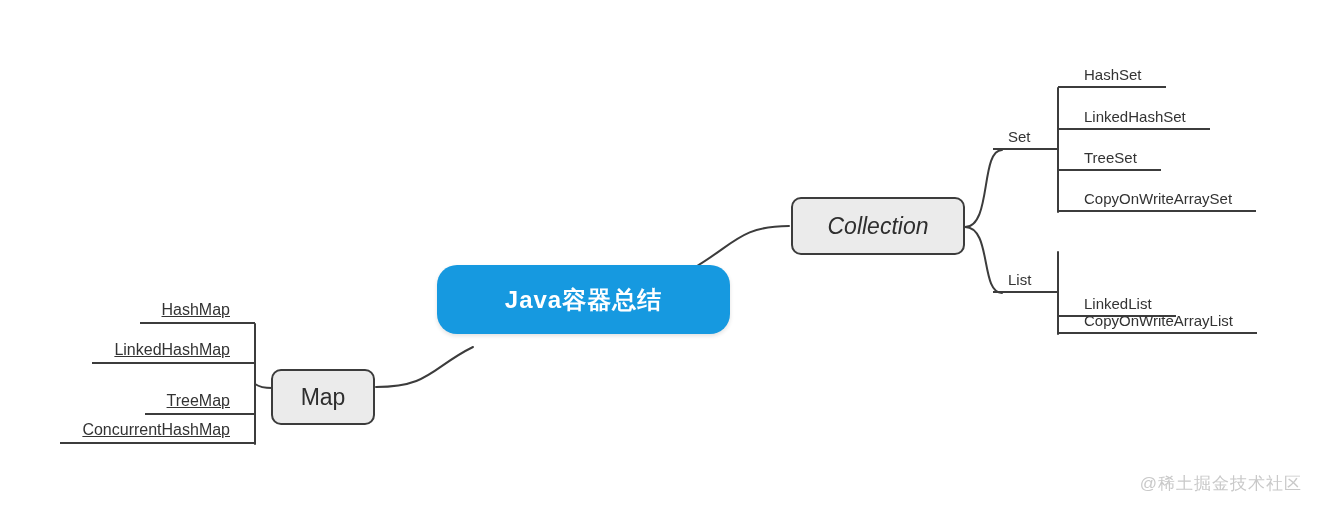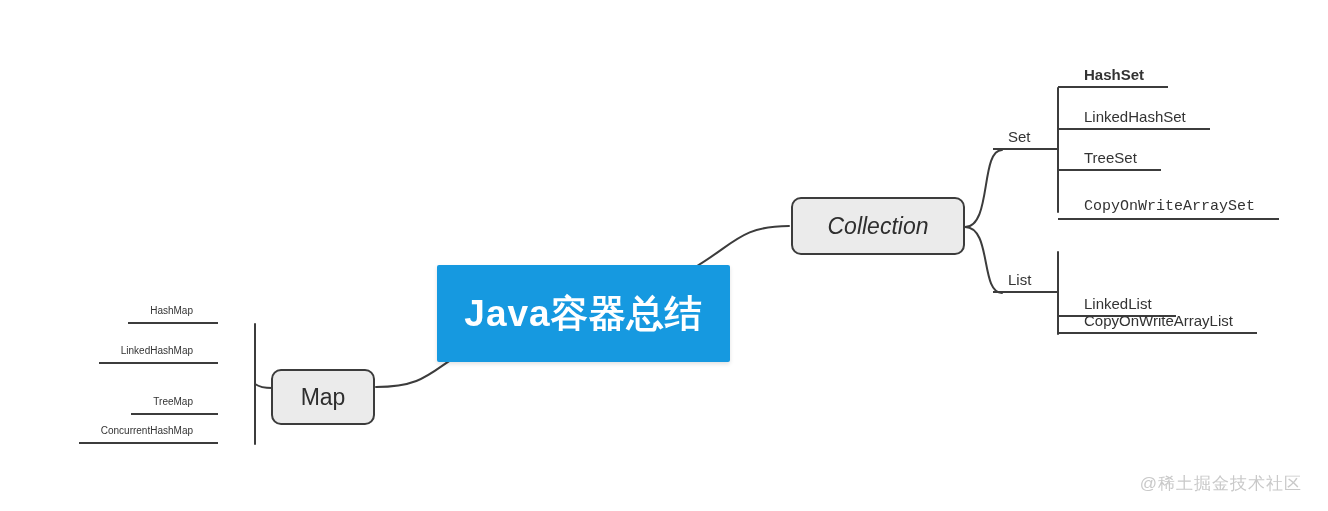--- a/index.html
+++ b/index.html
@@ -11,24 +11,24 @@
   }
   html,body{margin:0;padding:0;background:#ffffff;}
   .canvas{
     position:relative;width:1328px;height:511px;background:#ffffff;overflow:hidden;
     font-family:"Liberation Sans","DejaVu Sans",sans-serif;
   }
   .connectors{position:absolute;left:0;top:0;width:1328px;height:511px;pointer-events:none;}
   .connectors path{fill:none;stroke:var(--line);stroke-width:2;stroke-linecap:round;}
 
   .root-topic{
-    position:absolute;left:437px;top:265px;width:293px;height:97px;
-    background:var(--root-bg);border-radius:2px;
+    position:absolute;left:437px;top:265px;width:293px;height:69px;
+    background:var(--root-bg);border-radius:20px;
     display:flex;align-items:center;justify-content:center;
-    color:#ffffff;font-size:37px;font-weight:700;letter-spacing:1px;
+    color:#ffffff;font-size:24px;font-weight:700;letter-spacing:1px;
     box-shadow:0 2px 4px rgba(0,0,0,0.12);cursor:pointer;
   }
   .box-topic{
     position:absolute;background:var(--node-bg);
     border:2px solid var(--line);border-radius:10px;
     display:flex;align-items:center;justify-content:center;
     color:#2e2e2e;font-size:23px;cursor:pointer;box-sizing:border-box;
   }
   .box-topic.collection{left:791px;top:197px;width:174px;height:58px;font-style:italic;}
   .box-topic.map{left:271px;top:361px;width:104px;height:56px;margin-top:8px;}
@@ -39,24 +39,24 @@
     display:flex;align-items:center;padding-left:15px;
     font-size:15px;color:var(--text);cursor:pointer;
   }
   .leaf-r{
     position:absolute;left:1058px;height:26px;box-sizing:border-box;
     border-bottom:2px solid var(--line);
     display:flex;align-items:center;padding:0 24px 0 26px;
     font-size:15px;color:var(--text);white-space:nowrap;cursor:pointer;
   }
   .leaf-l{
-    position:absolute;right:1110px;height:26px;box-sizing:border-box;
+    position:absolute;right:1073px;height:26px;box-sizing:border-box;
     border-bottom:2px solid var(--line);
     display:flex;align-items:center;justify-content:flex-end;padding:0 25px 0 22px;
-    font-size:10px;color:var(--text);white-space:nowrap;cursor:pointer;
+    font-size:16px;color:var(--text);white-space:nowrap;cursor:pointer;text-decoration:underline;
   }
   .watermark{
     position:absolute;right:26px;bottom:16px;
     color:var(--wm);font-size:17px;letter-spacing:1px;
   }
 </style>
 </head>
 <body>
 
 <div class="canvas">
@@ -81,24 +81,24 @@
   </svg>
 
   <div class="root-topic">Java容器总结</div>
 
   <div class="box-topic collection">Collection</div>
   <div class="box-topic map">Map</div>
 
   <div class="glabel" style="top:124px;">Set</div>
   <div class="glabel" style="top:267px;">List</div>
 
-  <div class="leaf-r" style="top:62px;font-weight:bold;">HashSet</div>
+  <div class="leaf-r" style="top:62px;">HashSet</div>
   <div class="leaf-r" style="top:104px;">LinkedHashSet</div>
   <div class="leaf-r" style="top:145px;">TreeSet</div>
-  <div class="leaf-r" style="top:194px;font-family:Liberation Mono, monospace;">CopyOnWriteArraySet</div>
+  <div class="leaf-r" style="top:186px;">CopyOnWriteArraySet</div>
 
   <div class="leaf-r" style="top:267px;margin-top:24px;">LinkedList</div>
   <div class="leaf-r" style="top:308px;">CopyOnWriteArrayList</div>
 
   <div class="leaf-l" style="top:298px;">HashMap</div>
   <div class="leaf-l" style="top:338px;">LinkedHashMap</div>
   <div class="leaf-l" style="top:378px;margin-top:11px;">TreeMap</div>
   <div class="leaf-l" style="top:418px;">ConcurrentHashMap</div>
 
   <div class="watermark">@稀土掘金技术社区</div>

